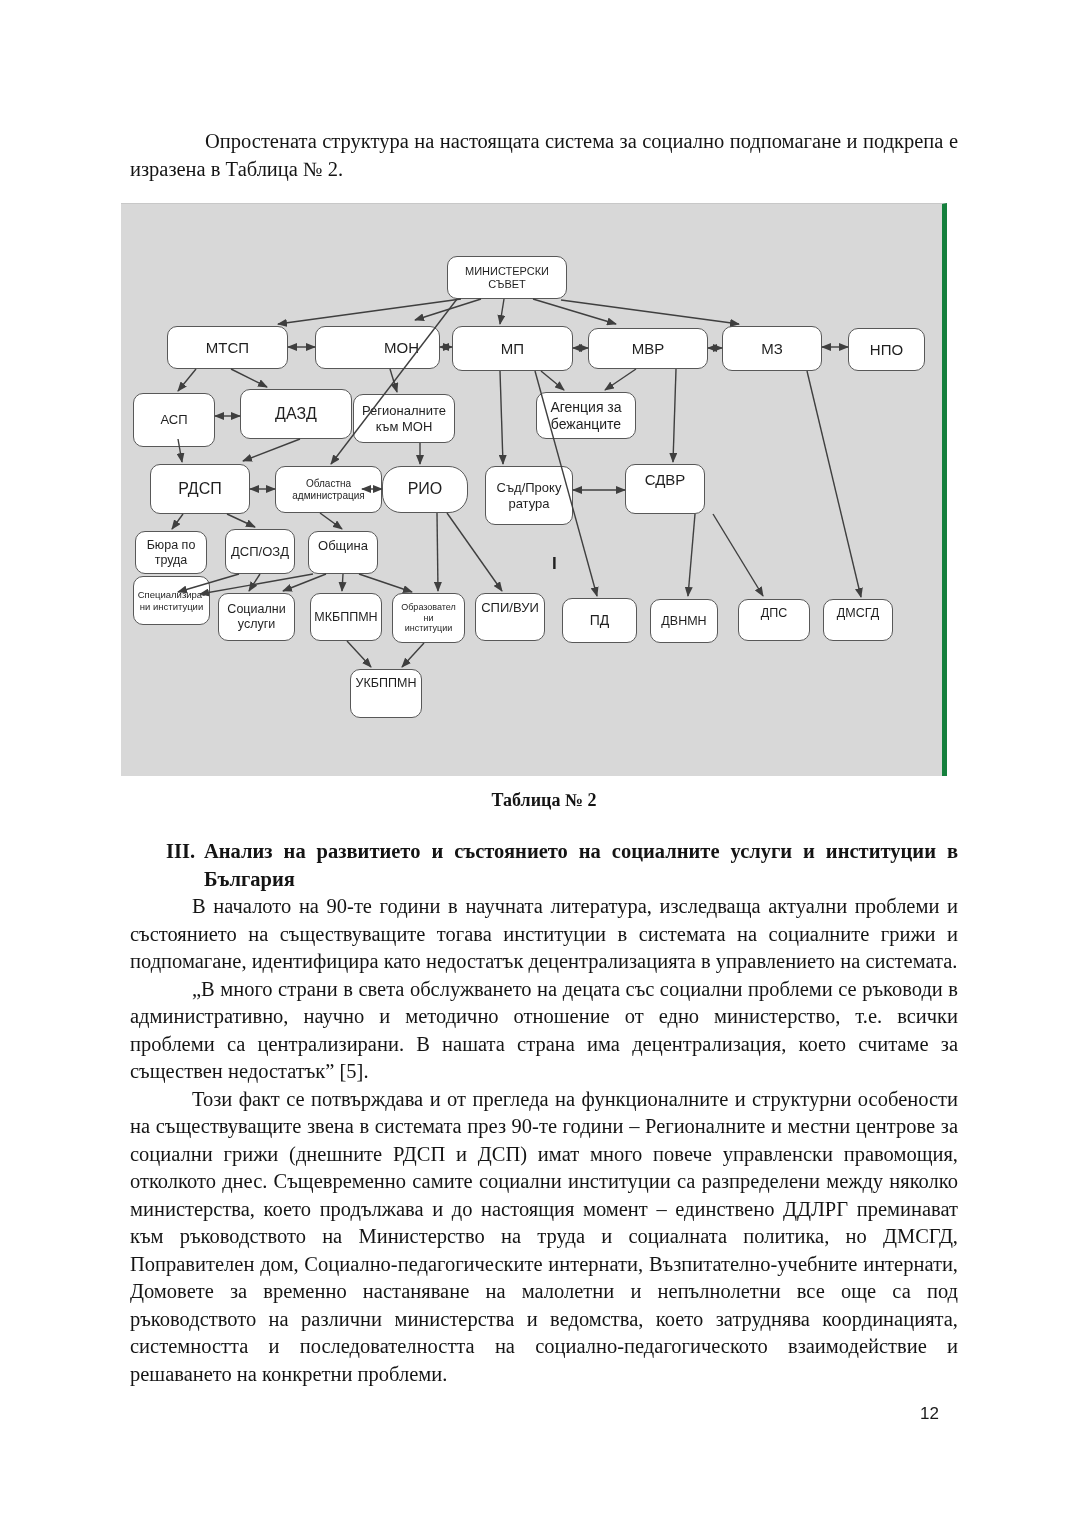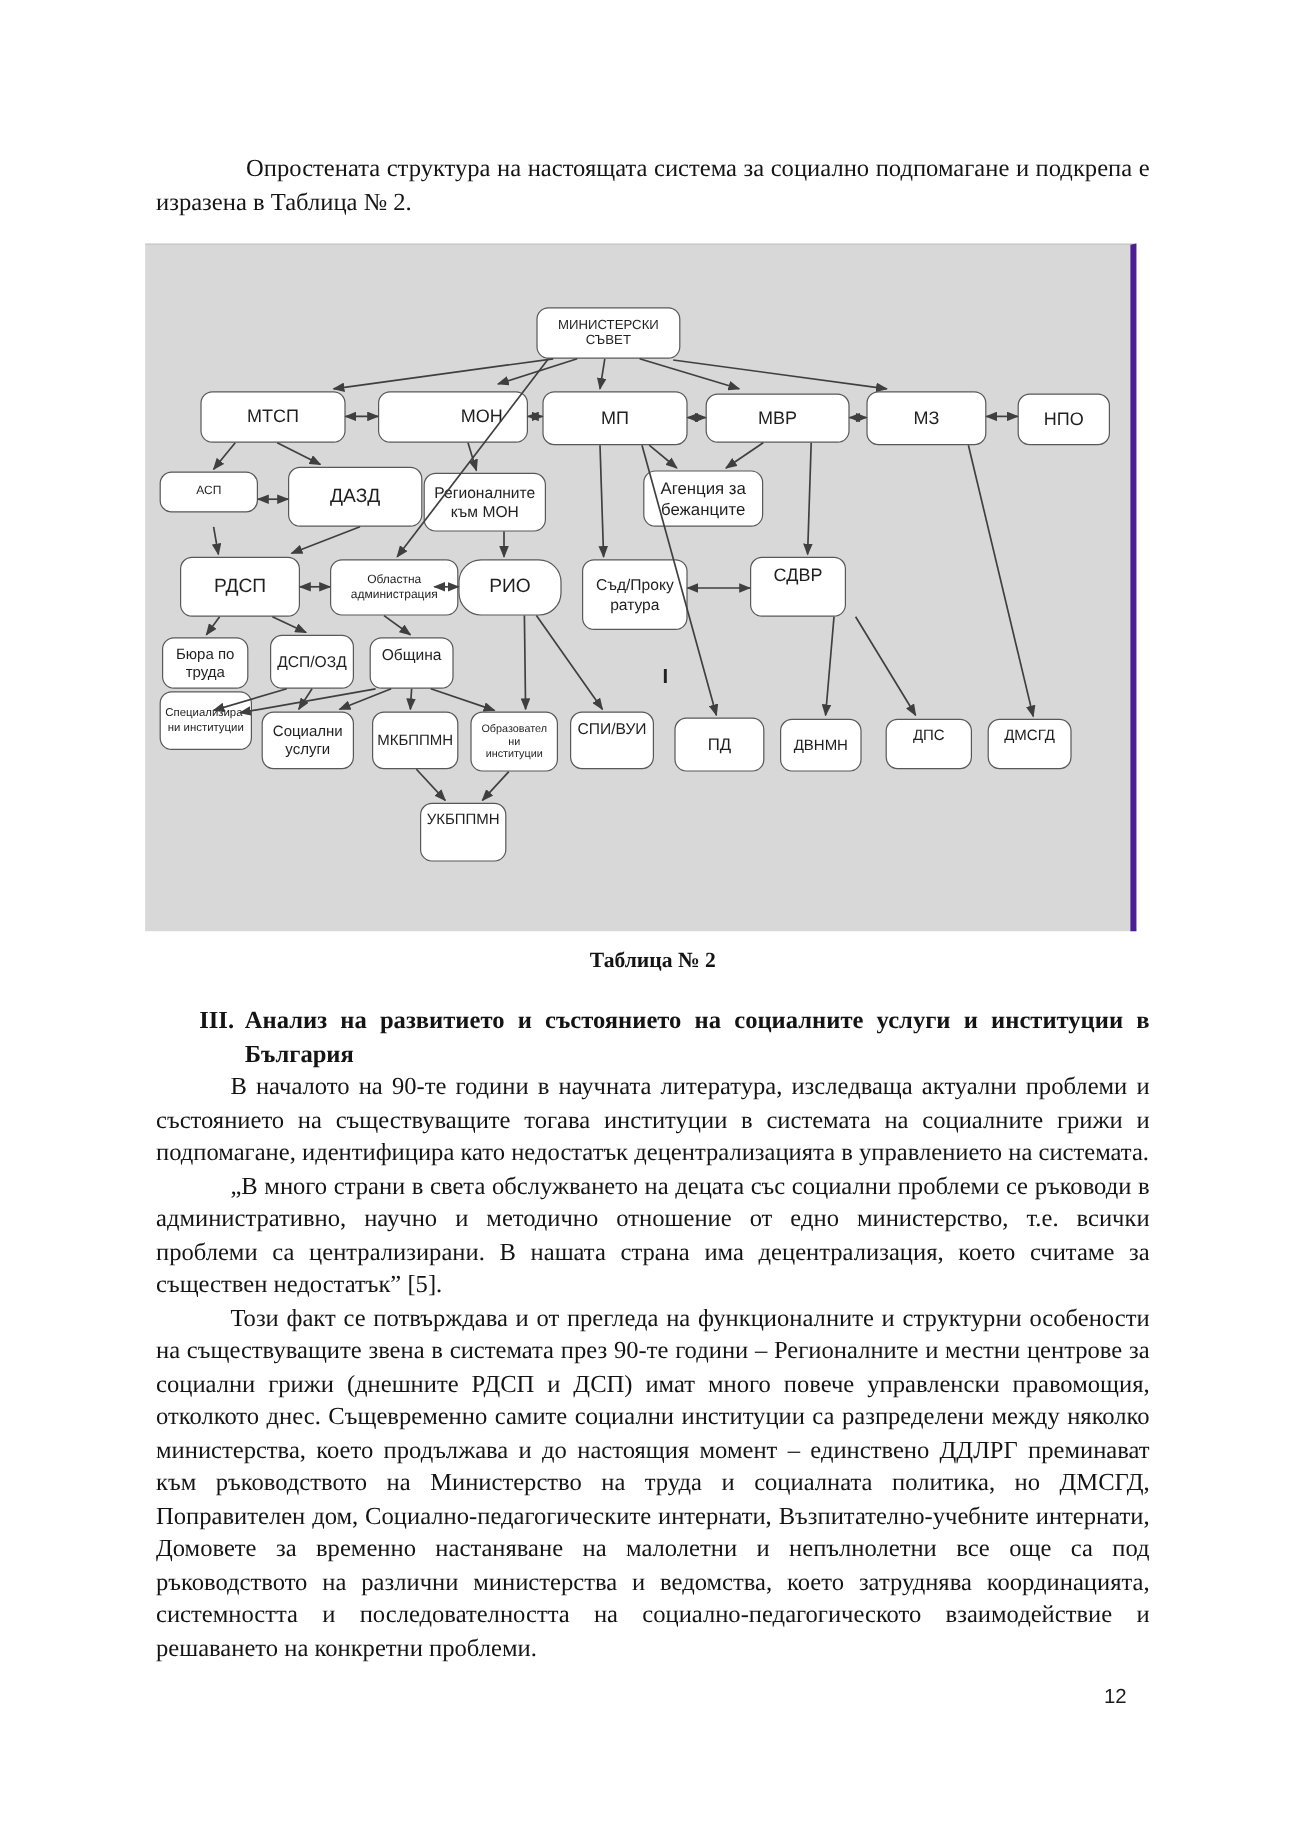--- a/index.html
+++ b/index.html
@@ -8,21 +8,21 @@
     font-family:"Liberation Serif",serif;color:#141414;overflow:hidden;
   }
   p.body-text{
     margin:0 122px 0 130px;font-size:20.5px;line-height:27.5px;
     text-align:justify;text-indent:62px;
   }
   p.intro{margin-top:128px;text-indent:75px;}
   .diagram-panel{
     position:relative;margin:20px 0 0 121px;width:821px;height:572px;
     background:var(--panel_bg,#d8d8d8);
-    border-right:5px solid #4c1d95;border-top:1px solid #c8c8c8;
+    border-right:5px solid #15803d;border-top:1px solid #c8c8c8;
     box-sizing:content-box;
   }
   .diagram-panel svg{position:absolute;left:0;top:0;width:821px;height:572px;z-index:2;pointer-events:none;}
   .node{
     position:absolute;z-index:1;display:flex;align-items:center;justify-content:center;
     text-align:center;background:#ffffff;border:1.6px solid var(--box_border,#585858);
     border-radius:10px;font-family:"Liberation Sans",sans-serif;color:#1f1f1f;
     line-height:1.18;white-space:pre-line;box-sizing:border-box;
   }
   .node.vt{align-items:flex-start;padding-top:6px;}
@@ -104,21 +104,21 @@
     </svg>
     <div id="node-layer">
         <div class="node" style="left: 326px; top: 52px; width: 120px; height: 43px; font-size: 11px;">МИНИСТЕРСКИ
 СЪВЕТ</div>
         <div class="node" style="left: 46px; top: 122px; width: 121px; height: 43px; font-size: 15px;">МТСП</div>
         <div class="node" style="left: 194px; top: 122px; width: 125px; height: 43px; font-size: 15px; padding-left: 48px;">МОН</div>
         <div class="node" style="left: 331px; top: 122px; width: 121px; height: 45px; font-size: 15px;">МП</div>
         <div class="node" style="left: 467px; top: 124px; width: 120px; height: 41px; font-size: 15px;">МВР</div>
         <div class="node" style="left: 601px; top: 122px; width: 100px; height: 45px; font-size: 15px;">МЗ</div>
         <div class="node" style="left: 727px; top: 124px; width: 77px; height: 43px; font-size: 15px; text-align: right;">НПО</div>
-        <div class="node" style="left: 12px; top: 189px; width: 82px; height: 34px; font-size: 10px;">АСП</div>
+        <div class="node" style="left: 12px; top: 189px; width: 82px; height: 54px; font-size: 13px;">АСП</div>
         <div class="node" style="left: 119px; top: 185px; width: 112px; height: 50px; font-size: 16px;">ДАЗД</div>
         <div class="node" style="left: 232px; top: 190px; width: 102px; height: 49px; font-size: 13px;">Регионалните
 към МОН</div>
         <div class="node" style="left: 415px; top: 188px; width: 100px; height: 47px; font-size: 14px;">Агенция за
 бежанците</div>
         <div class="node" style="left: 29px; top: 260px; width: 100px; height: 50px; font-size: 16px;">РДСП</div>
         <div class="node" style="left: 154px; top: 262px; width: 107px; height: 47px; font-size: 10px;">Областна
 администрация</div>
         <div class="node" style="left: 261px; top: 262px; width: 86px; height: 47px; font-size: 16px; border-radius: 19px;">РИО</div>
         <div class="node" style="left: 364px; top: 262px; width: 88px; height: 59px; font-size: 13px;">Съд/Проку

